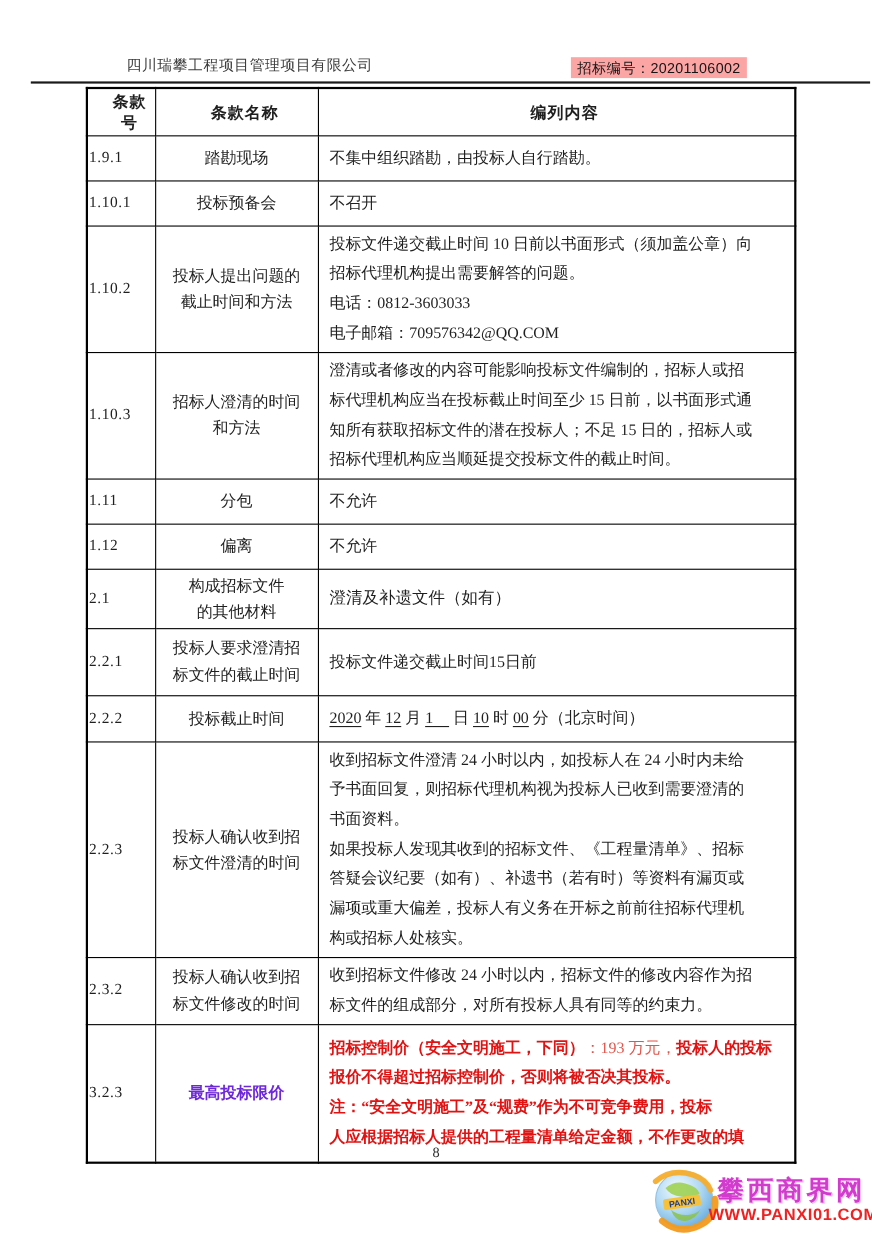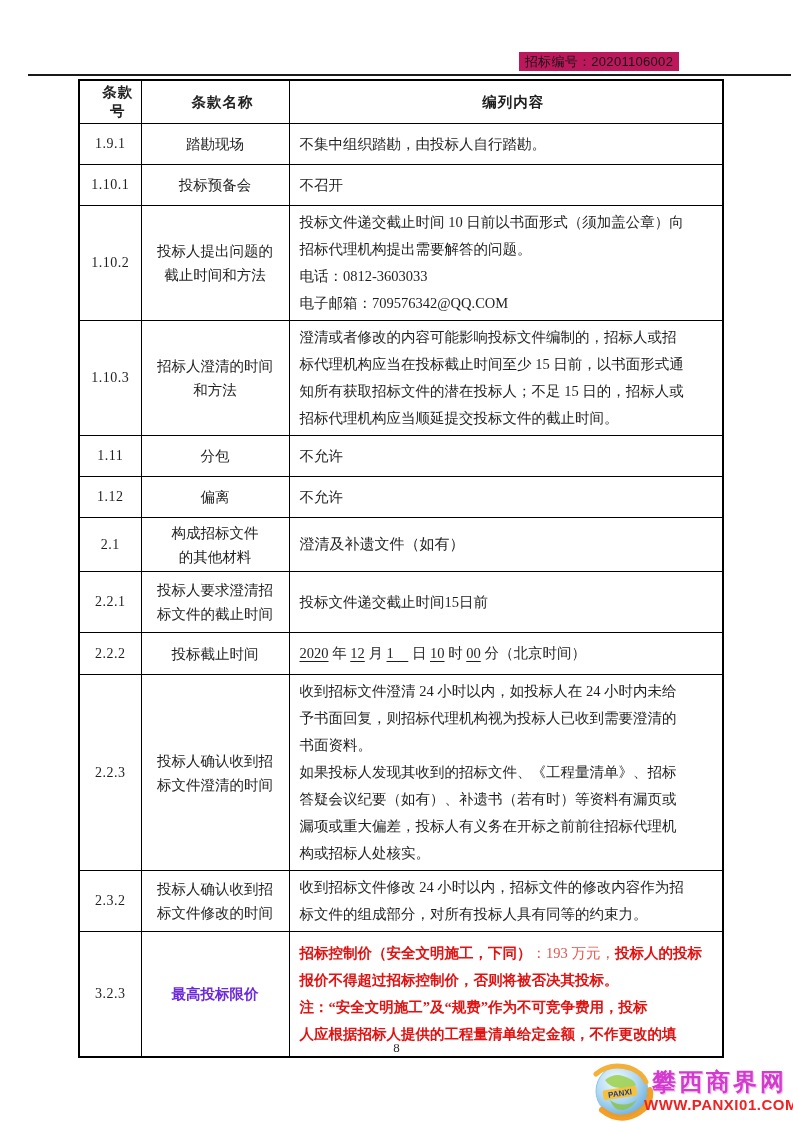--- a/index.html
+++ b/index.html
@@ -7,36 +7,36 @@
     position:relative;width:793px;height:1122px;background:#ffffff;
     font-family:"Liberation Serif","DejaVu Serif",serif;color:#1f1f1f;overflow:hidden;
   }
   
   .hdr-company{
     position:absolute;left:115px;top:51px;font-size:13.5px;color:#3c3c3c;
     font-family:"Liberation Sans","DejaVu Sans",sans-serif;letter-spacing:.5px;
   }
   .tender-badge{
     position:absolute;left:519px;top:52px;width:160px;height:19px;
-    background:#be185d;color:#151515;font-size:13px;line-height:19px;
+    background:#fca5a5;color:#151515;font-size:13px;line-height:19px;
     font-family:"Liberation Sans","DejaVu Sans",sans-serif;
     text-align:center;letter-spacing:.3px;
   }
   .hdr-rule{position:absolute;left:28px;top:74px;width:763px;height:2px;background:#1a1a1a;}
   
   table.doc{
     position:absolute;left:78px;top:79px;width:644px;
     border-collapse:collapse;table-layout:fixed;background:#fff;
     border:2px solid #000;
   }
   table.doc td{border:1px solid #000;vertical-align:middle;overflow:hidden;}
   col.c1{width:62px;}  col.c2{width:148px;}  col.c3{width:434px;}
   tr.head td{font-weight:bold;text-align:center;font-size:14.5px;letter-spacing:1px;padding-left:16px;}
   td.id{
-    text-align:center;font-size:14px;letter-spacing:.5px;
+    text-align:left;font-size:14px;letter-spacing:.5px;
     font-family:"Liberation Serif","DejaVu Serif",serif;
   }
   td.nm{
     text-align:center;font-size:14.5px;line-height:24px;white-space:pre-line;
     padding:2px 4px;
   }
   td.ct{
     text-align:left;font-size:14.5px;line-height:27px;white-space:pre-line;
     padding:3px 8px 3px 10px;
   }
@@ -64,20 +64,21 @@
     position:absolute;left:52px;top:36px;width:149px;text-align:left;
     font-size:15px;font-weight:bold;color:#ee2222;letter-spacing:.5px;
     font-family:"Liberation Sans","DejaVu Sans",sans-serif;white-space:nowrap;
   }
 </style>
 </head>
 <body>
 
 <div class="page">
 
+  <div class="hdr-company">四川瑞攀工程项目管理项目有限公司</div>
   <div class="tender-badge">招标编号：20201106002</div>
   <div class="hdr-rule"></div>
 
   <table class="doc">
     <colgroup>
         <col class="c1">
         <col class="c2">
         <col class="c3">
       </colgroup>
 

